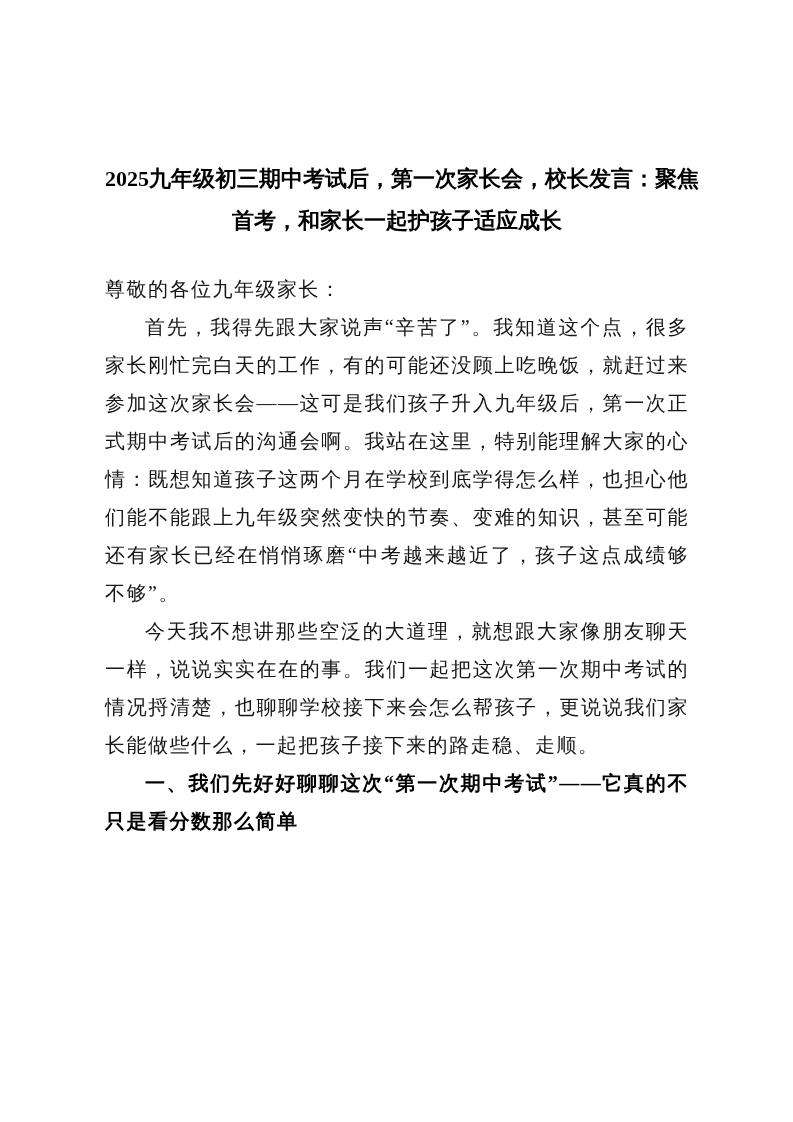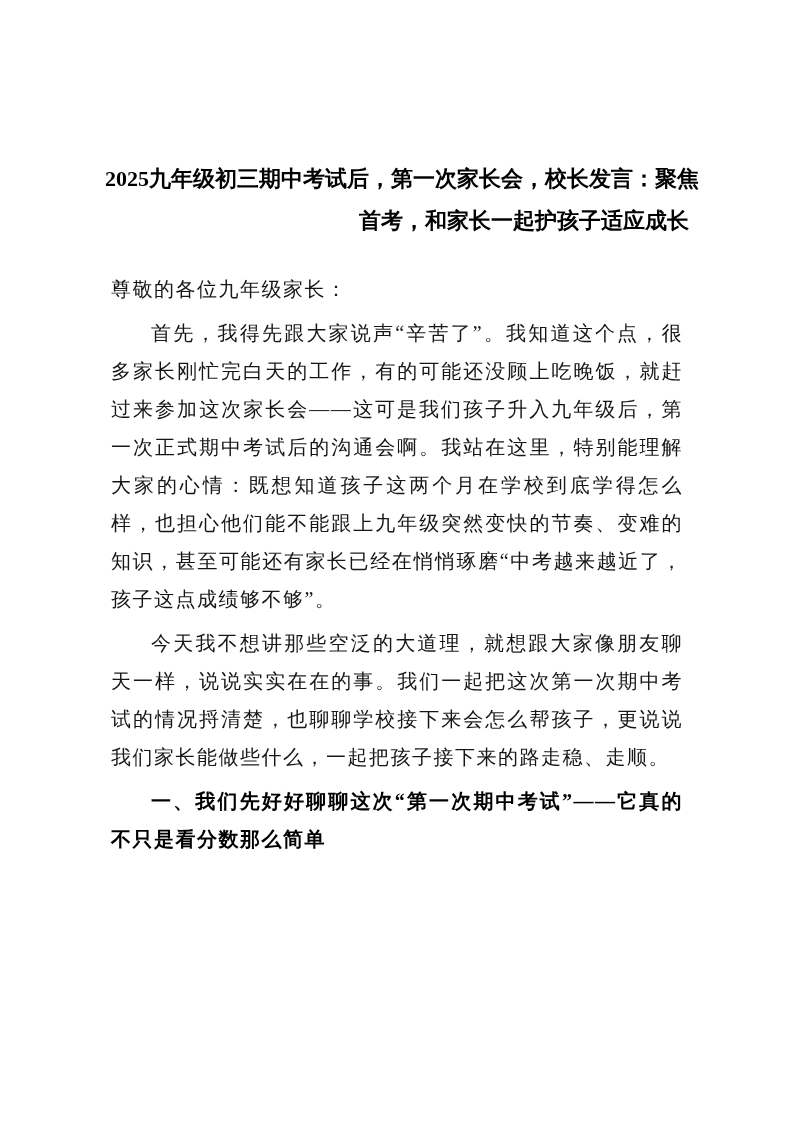--- a/index.html
+++ b/index.html
@@ -16,30 +16,30 @@
       box-sizing: border-box;
       padding: 158px 104px 0 105px;
       overflow: hidden;
       font-family: "Liberation Serif", "DejaVu Serif", serif;
       color: #000000;
     }
     .doc-title {
       font-size: 22px;
       font-weight: bold;
       line-height: 42px;
-      text-align: right;
+      text-align: center;
       color: #000000;
       margin: 0 0 28px 0;
     }
     .doc-title .title-line {
       display: block;
       white-space: nowrap;
     }
     .doc-body p {
-      margin: 6px;
+      margin: 0;
       font-size: 20px;
       line-height: 38px;
       letter-spacing: 1.5px;
       text-align: justify;
       text-justify: inter-character;
       color: #161616;
       word-break: break-all;
     }
     .doc-body p.indent {
       text-indent: 2em;

